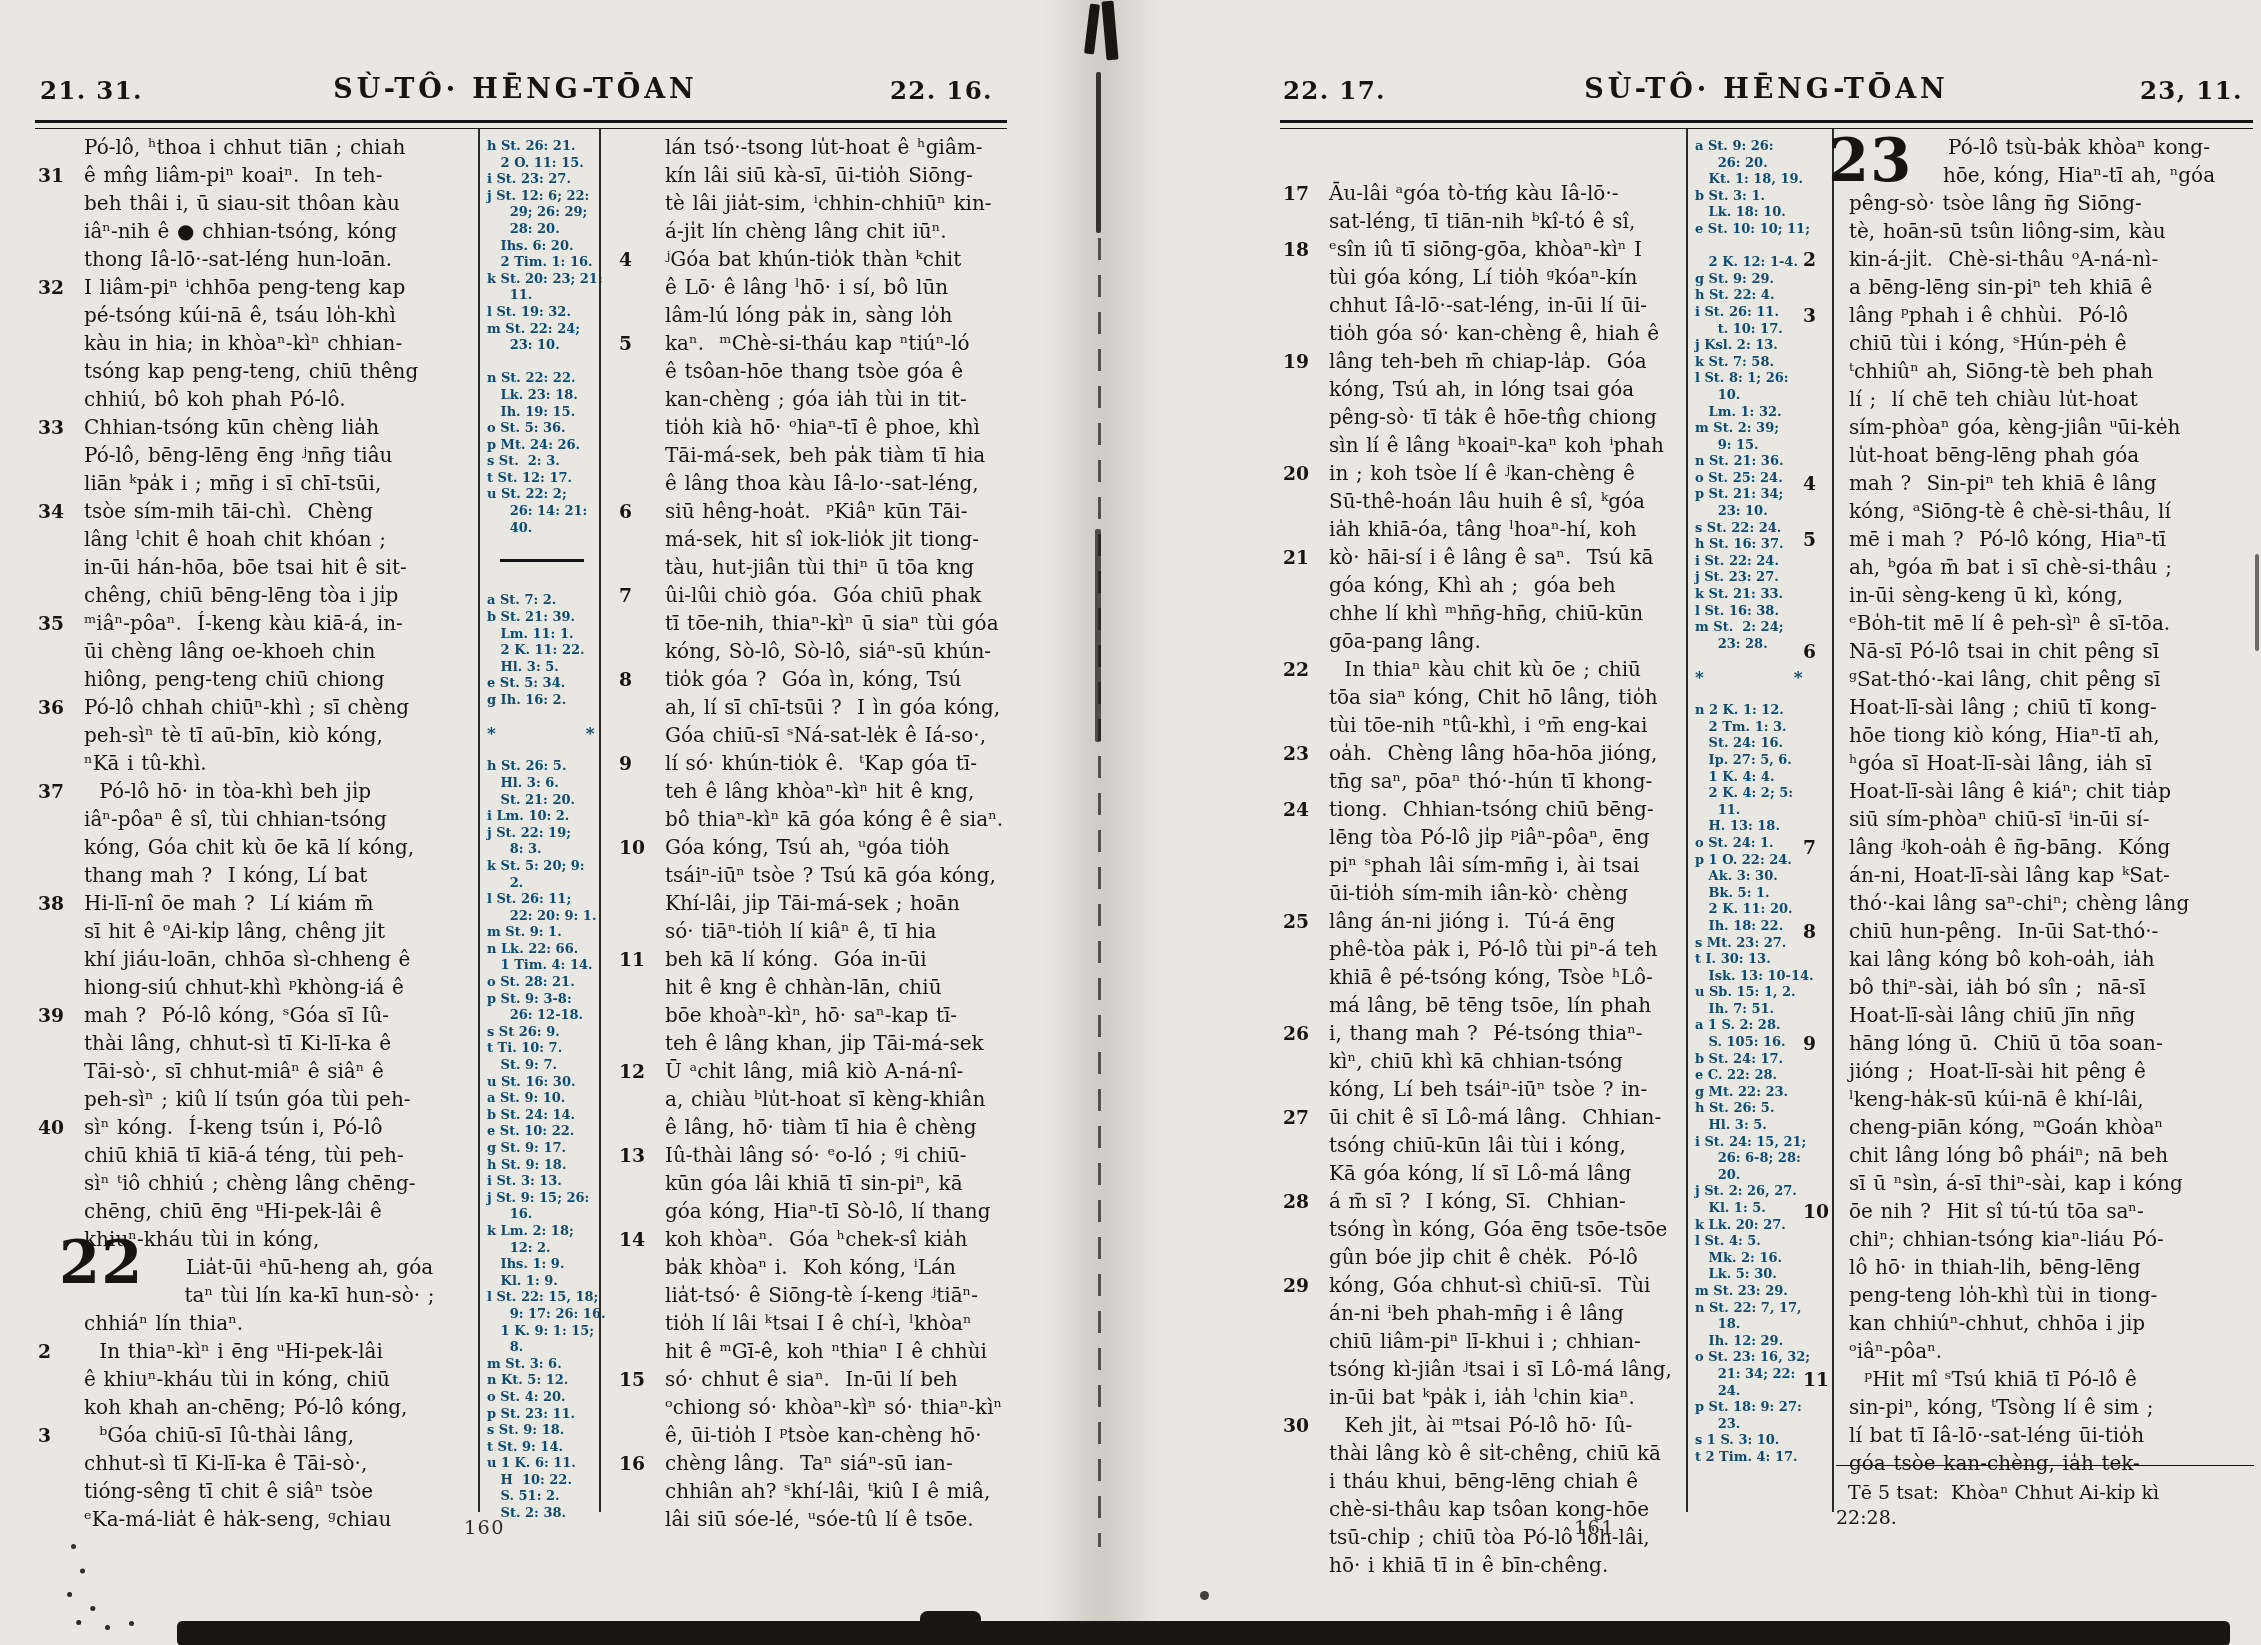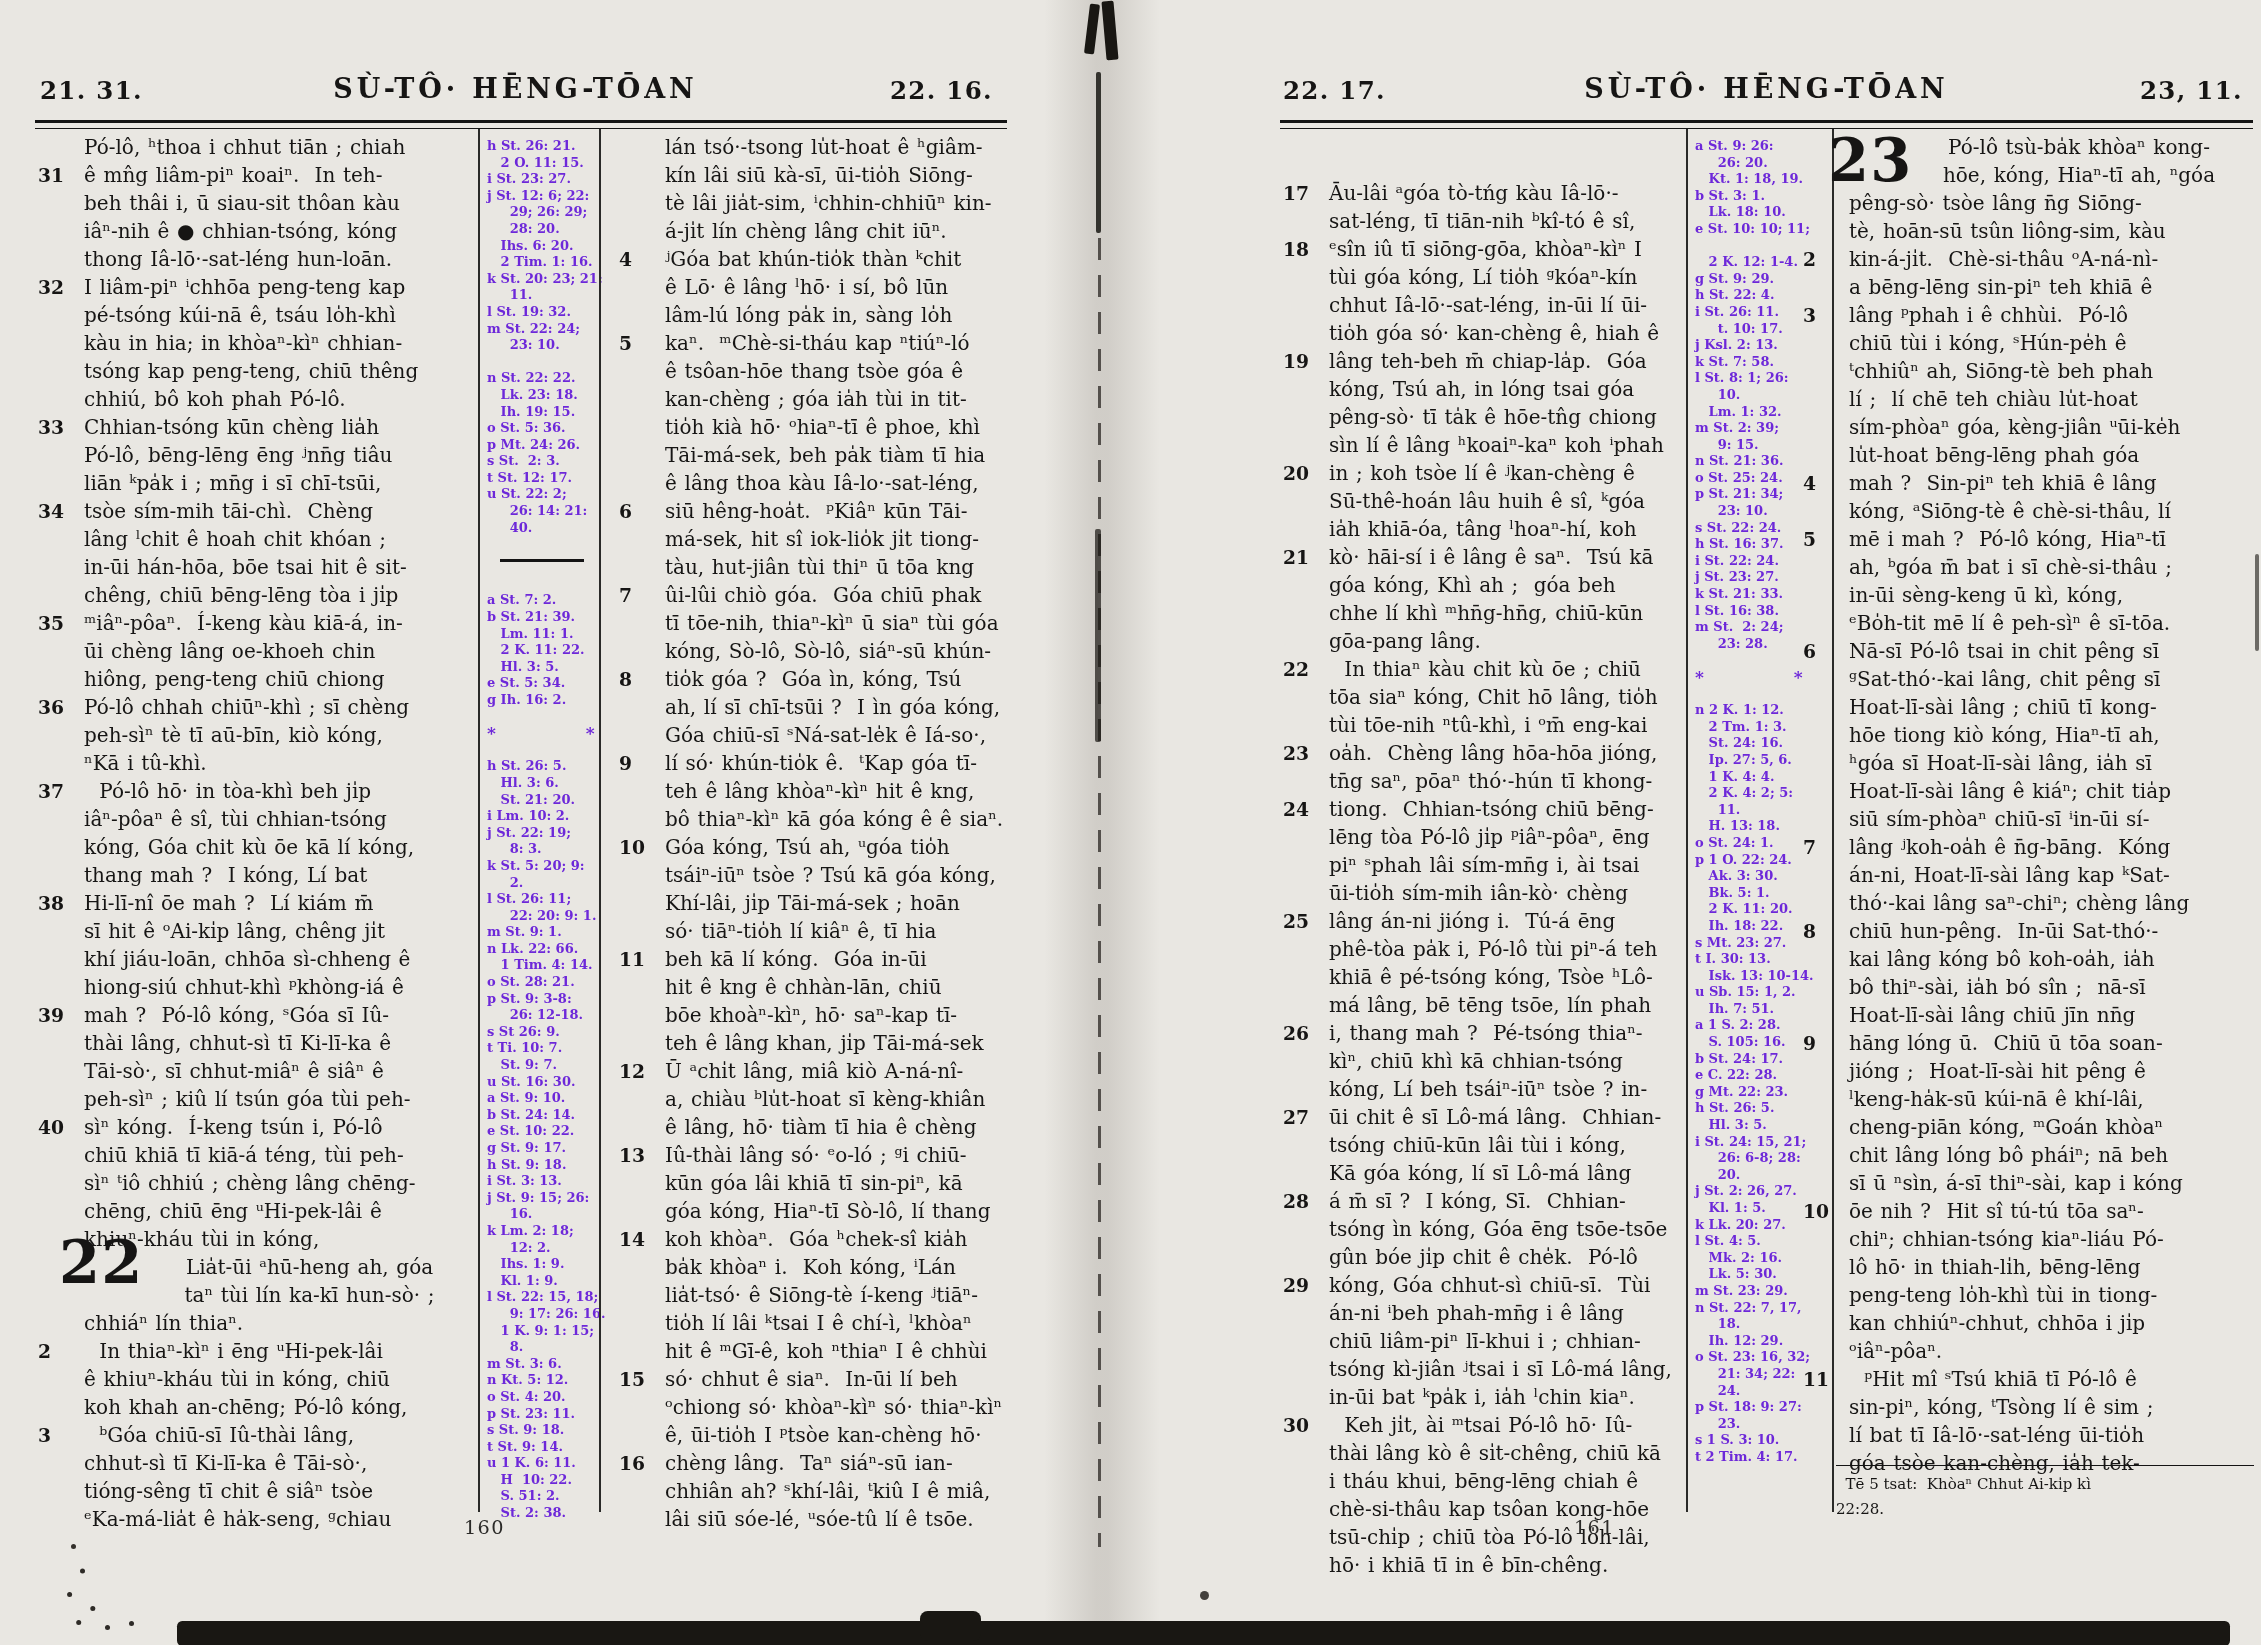--- a/index.html
+++ b/index.html
@@ -7,28 +7,28 @@
        font-family:"DejaVu Serif","Liberation Serif",serif;color:#161514;}
   .abs{position:absolute;}
   .hdr-ref{font-size:24.5px;font-weight:700;letter-spacing:1.3px;}
   .hdr-title{font-size:27px;font-weight:700;letter-spacing:3.9px;text-align:center;}
   .dblrule{height:4.5px;border-top:3.2px solid #141414;border-bottom:1.9px solid #141414;}
   .vrule{width:1.9px;background:#2a2a28;}
   .col{font-size:20px;line-height:28px;word-spacing:1.3px;}
   .col .line{white-space:pre;position:relative;min-height:28px;}
   .vnum{position:absolute;left:-46px;top:0;font-weight:700;font-size:18.7px;}
   .drop-indent{padding-left:57px;text-align:center;}
-  .refs{font-size:13px;line-height:16.6px;font-weight:600;color:#6d28d9;}
+  .refs{font-size:13px;line-height:16.6px;font-weight:600;color:#0c4a6e;}
   .refs .line{white-space:pre;min-height:16.6px;position:relative;}
   .refs .refrule{border:0;}
   .refs .refrule::after{content:"";display:block;width:84px;height:2.6px;background:#141414;margin:6.4px auto;}
   .refs .stars{text-align:center;letter-spacing:26px;font-size:17px;}
   .dropcap{font-size:59px;font-weight:700;line-height:55px;letter-spacing:1.3px;}
   .pagenum{font-size:19.3px;letter-spacing:1.3px;color:#2b2a28;}
-  .footnote{font-size:15px;line-height:24.5px;border-top:1.9px solid #141414;padding-top:6px;}
+  .footnote{font-size:19px;line-height:24.5px;border-top:1.9px solid #141414;padding-top:14px;}
   .footnote .line{white-space:pre;}
   .fold-line{width:3.2px;background:repeating-linear-gradient(to bottom,#2a2622 0 22px,rgba(0,0,0,0) 22px 37px);opacity:.75;}
   .fold-shadow{background:linear-gradient(to right,rgba(0,0,0,0) 0%,rgba(60,50,40,.14) 45%,rgba(60,50,40,.14) 55%,rgba(0,0,0,0) 100%);}
   .ink{background:#191713;border-radius:1.9px;}
   .speck{width:5.2px;height:5.2px;border-radius:50%;background:#33302b;}
 </style>
 </head>
 <body>
 
 <div class="abs hdr-ref" style="left:40px;top:76px;">21. 31.</div>

